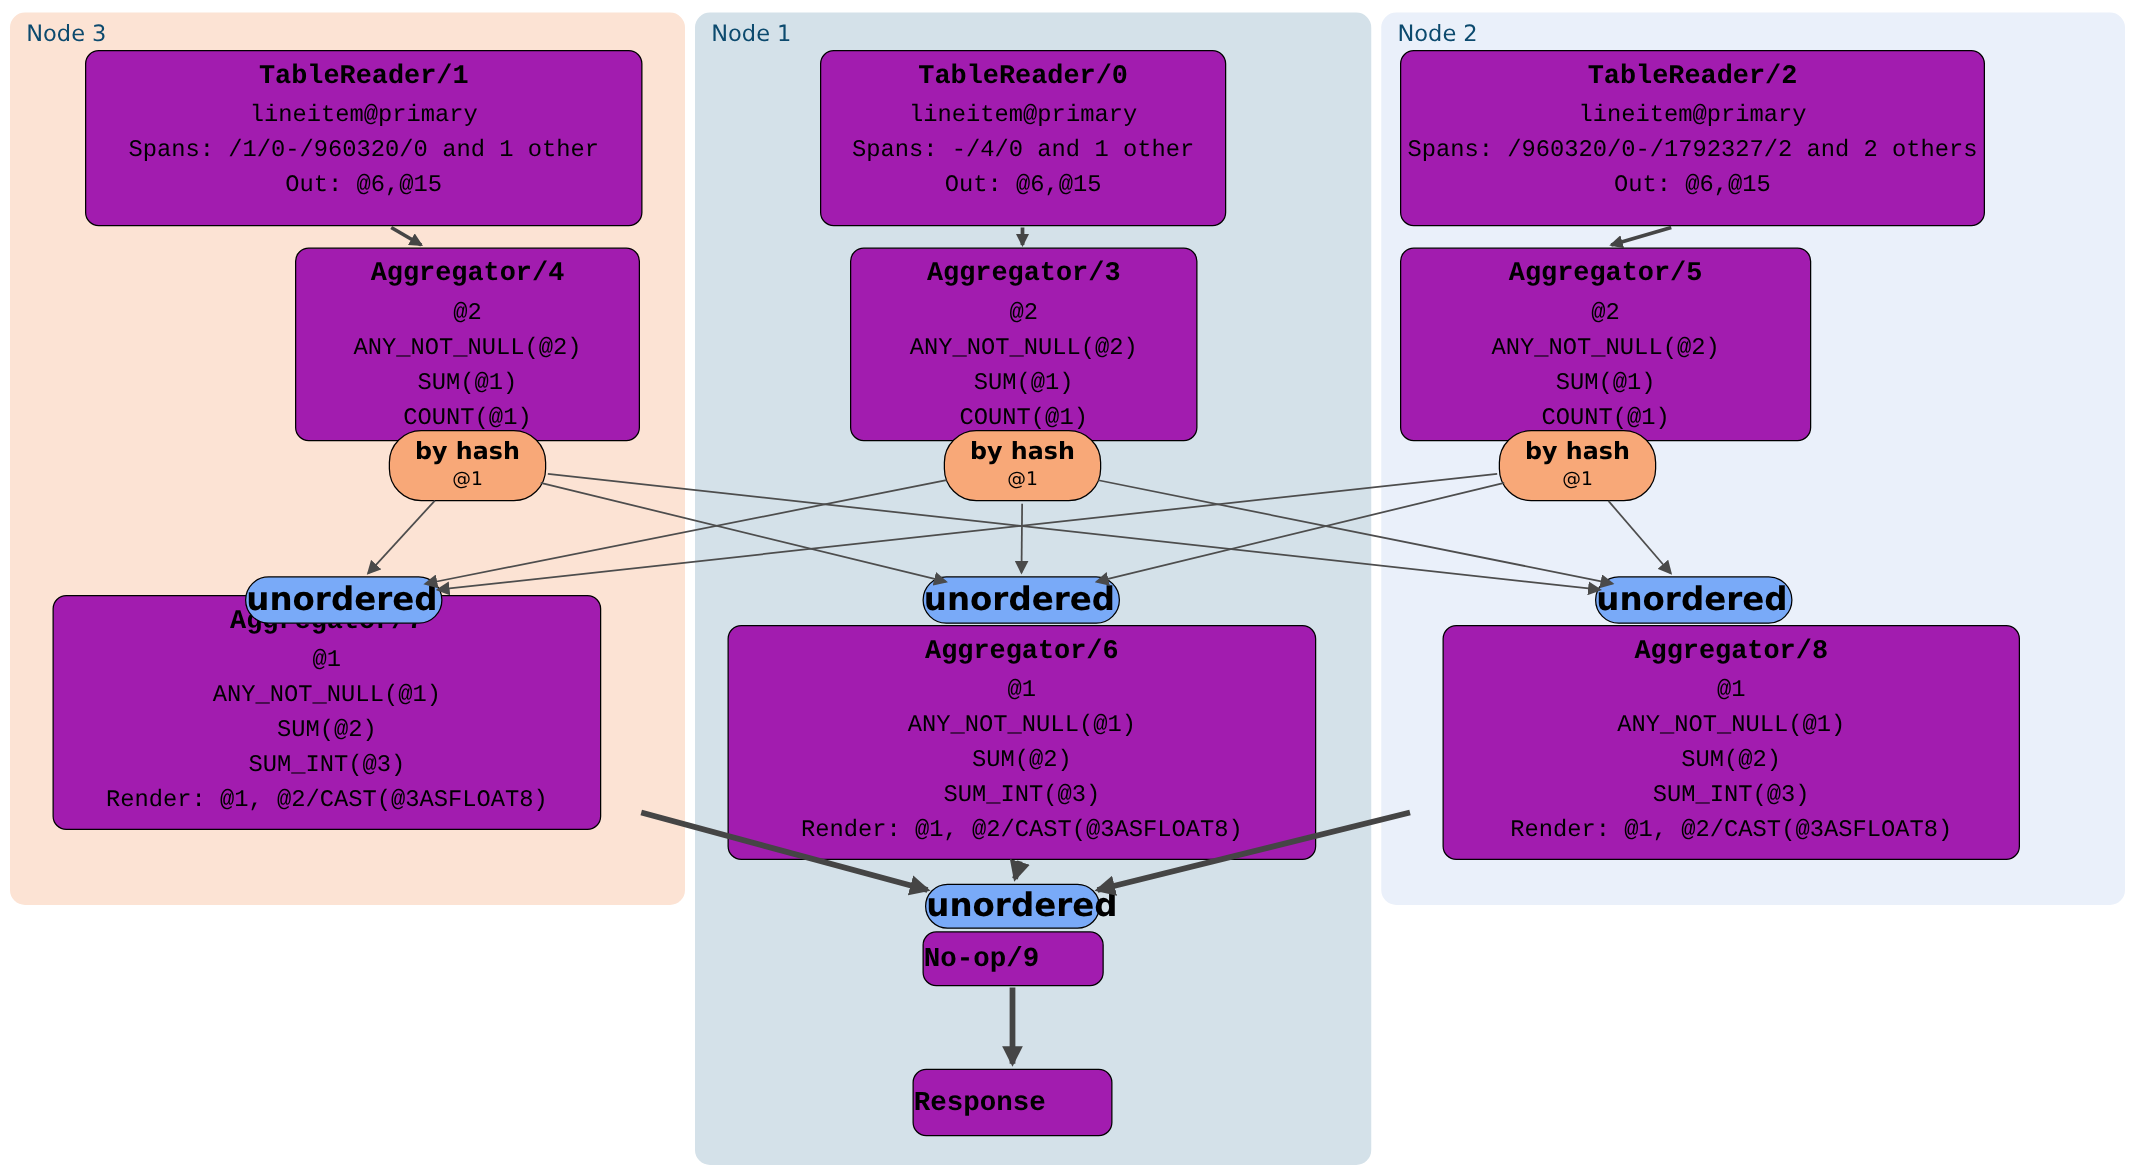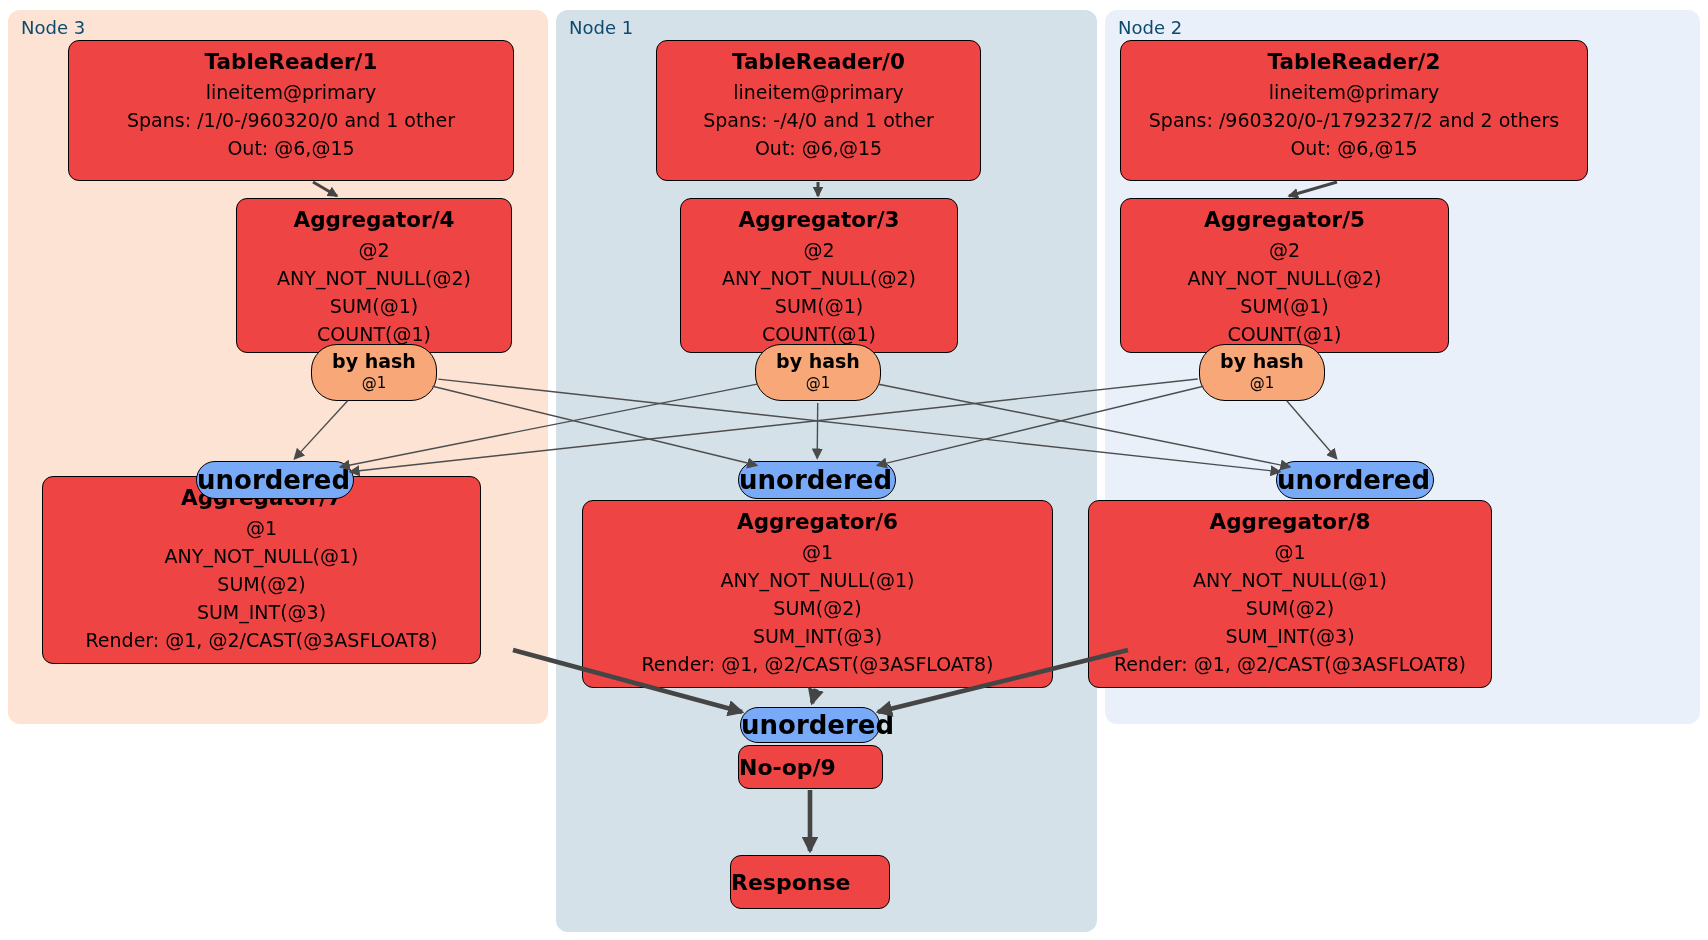--- a/index.html
+++ b/index.html
@@ -24,28 +24,29 @@
   #region-node1 { left: 556px;  top: 10px; width: 541px; height: 922px; background: #d4e1e9; }
   #region-node2 { left: 1105px; top: 10px; width: 595px; height: 714px; background: #eaf0fa; }
   .region-label {
     display: block;
     padding: 7px 0 0 13px;
     font-size: 18px;
     color: #0c4a6e;
   }
   .opbox {
     position: absolute;
-    background: #ef4444;
+    background: #a21caf;
     border: 1.6px solid #000;
     border-radius: 11px;
     box-sizing: border-box;
     text-align: center;
     color: #000;
     z-index: 1;
     padding-top: 4px;
+    font-family: Liberation Mono, monospace;
   }
   .op-title {
     font-weight: bold;
     font-size: 21.5px;
     line-height: 33px;
     white-space: nowrap;
   }
   .op-line {
     font-size: 19px;
     line-height: 28px;
@@ -60,21 +61,21 @@
   .single .op-title { line-height: normal; font-size: 22px; }
   
   #box-tr1  { left: 68px;   top: 40px;  width: 446px; height: 141px; }
   #box-tr0  { left: 656px;  top: 40px;  width: 325px; height: 141px; }
   #box-tr2  { left: 1120px; top: 40px;  width: 468px; height: 141px; }
   #box-agg4 { left: 236px;  top: 198px; width: 276px; height: 155px; }
   #box-agg3 { left: 680px;  top: 198px; width: 278px; height: 155px; }
   #box-agg5 { left: 1120px; top: 198px; width: 329px; height: 155px; }
   #box-agg7 { left: 42px;   top: 476px; width: 439px; height: 188px; }
   #box-agg6 { left: 582px;  top: 500px; width: 471px; height: 188px; }
-  #box-agg8 { left: 1088px; top: 500px; width: 404px; height: 188px; }
+  #box-agg8 { left: 1154px; top: 500px; width: 462px; height: 188px; }
   #box-noop { left: 738px;  top: 745px; width: 145px; height: 44px; }
   #box-resp { left: 730px;  top: 855px; width: 160px; height: 54px; }
   
   .router {
     position: absolute;
     background: #f8a878;
     border: 1.6px solid #000;
     border-radius: 26px;
     box-sizing: border-box;
     text-align: center;

